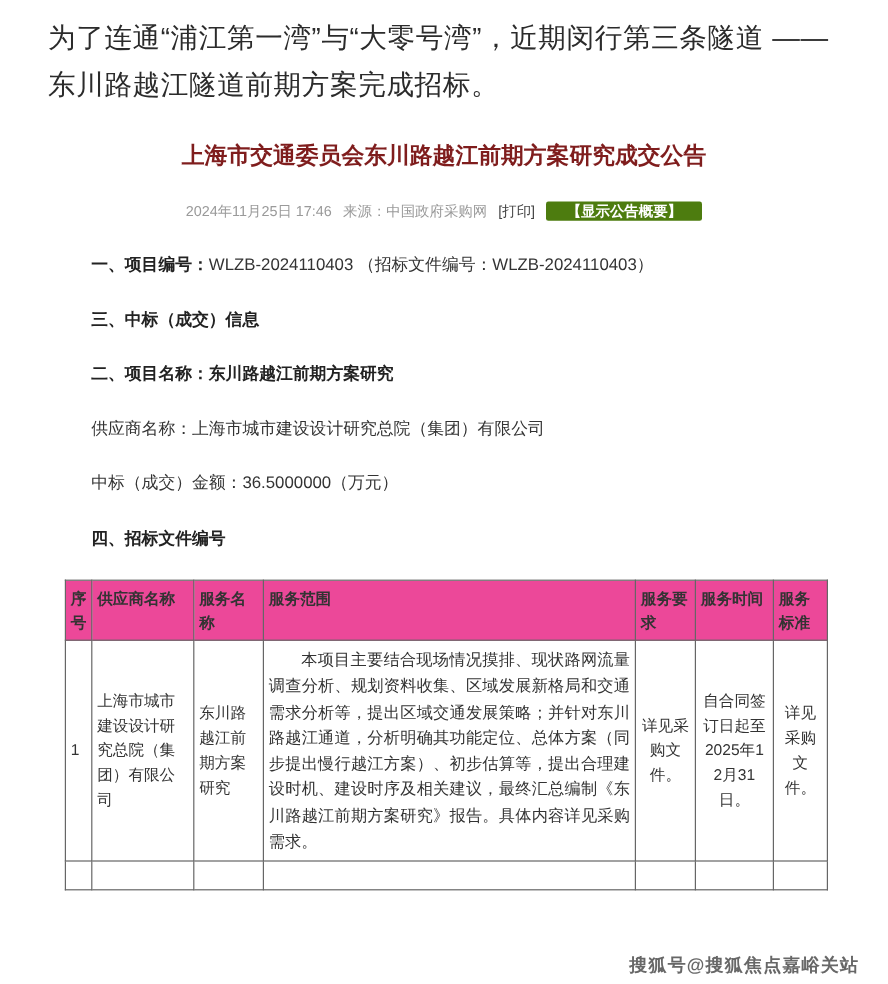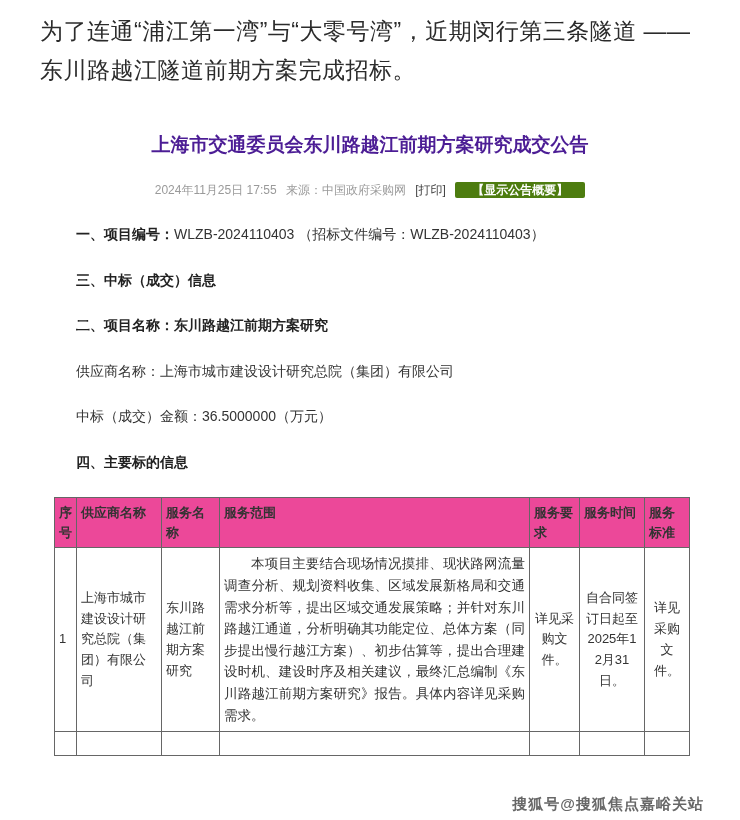--- a/index.html
+++ b/index.html
@@ -10,22 +10,22 @@
     color:#222;
   }
   .page { padding:12px 40px 0 40px; }
 
   .intro {
     font-size:23px; line-height:1.7; color:#2b2b2b;
     letter-spacing:0.5px; font-weight:400;
   }
 
   .title {
-    margin-top:42px; text-align:center;
-    font-size:19px; font-weight:700; color:#4c1d95; line-height:1.4;
+    margin-top:28px; text-align:center;
+    font-size:19px; font-weight:700; color:#7f1d1d; line-height:1.4;
   }
 
   .meta {
     margin-top:24px; text-align:center;
     font-size:12px; color:#9a9a9a; line-height:1.3;
   }
   .meta span { margin:0 3px; }
   .meta .print { color:#444; cursor:pointer; }
   .meta .badge {
     background:#4d7c0f; color:#ffffff; font-weight:700;
@@ -52,37 +52,37 @@
   table.subject td { vertical-align:middle; line-height:1.6; }
   td.c-seq { text-align:left; }
   td.c-supplier { text-align:left; }
   td.c-name { text-align:left; }
   td.c-scope { text-align:justify; font-size:13.5px; padding:7px 10px; }
   td.c-scope .scope-text { text-indent:2em; display:block; }
   td.c-req, td.c-std, td.c-time { text-align:center; }
   tr.empty-row td { height:24px; }
 
   .watermark {
-    position:absolute; right:36px; bottom:6px;
+    position:absolute; right:24px; bottom:6px;
     font-size:15px; font-weight:700;
     color:rgba(70,70,70,0.82); letter-spacing:1px;
     white-space:nowrap;
   }
 </style>
 </head>
 <body>
 
 <div class="page">
 
   <p class="intro">为了连通“浦江第一湾”与“大零号湾”，近期闵行第三条隧道 —— 东川路越江隧道前期方案完成招标。</p>
 
   <h1 class="title">上海市交通委员会东川路越江前期方案研究成交公告</h1>
 
   <div class="meta">
-    <span>2024年11月25日 17:55</span>
+    <span>2024年11月25日 17:46</span>
     <span>来源：中国政府采购网</span>
     <span class="print">[打印]</span>
     <span class="badge">【显示公告概要】</span>
   </div>
 
   <div class="sections">
 
     <p class="sec">
       <span class="lbl">一、项目编号：</span><span class="val">WLZB-2024110403 （招标文件编号：WLZB-2024110403）</span>
     </p>
@@ -98,21 +98,21 @@
     <p class="sec">
       <span>供应商名称：</span><span>上海市城市建设设计研究总院（集团）有限公司</span>
     </p>
 
 
     <p class="sec">
       <span>中标（成交）金额：</span><span>36.5000000（万元）</span>
     </p>
 
     <p class="sec">
-      <span class="lbl">四、主要标的信息</span>
+      <span class="lbl">四、招标文件编号</span>
     </p>
 
   </div>
 
   <table class="subject">
     <colgroup>
       <col style="width:22px">
         <col style="width:85px">
         <col style="width:58px">
         <col style="width:310px">

